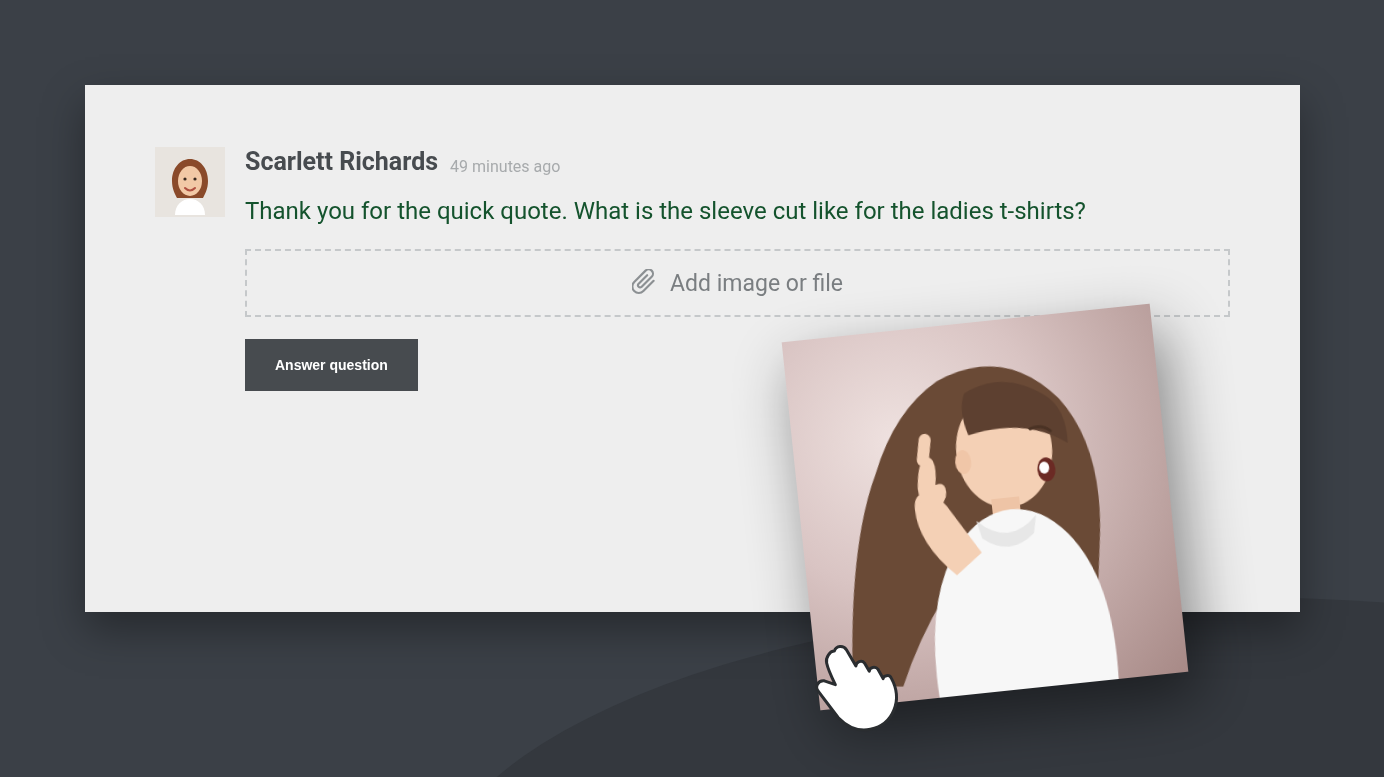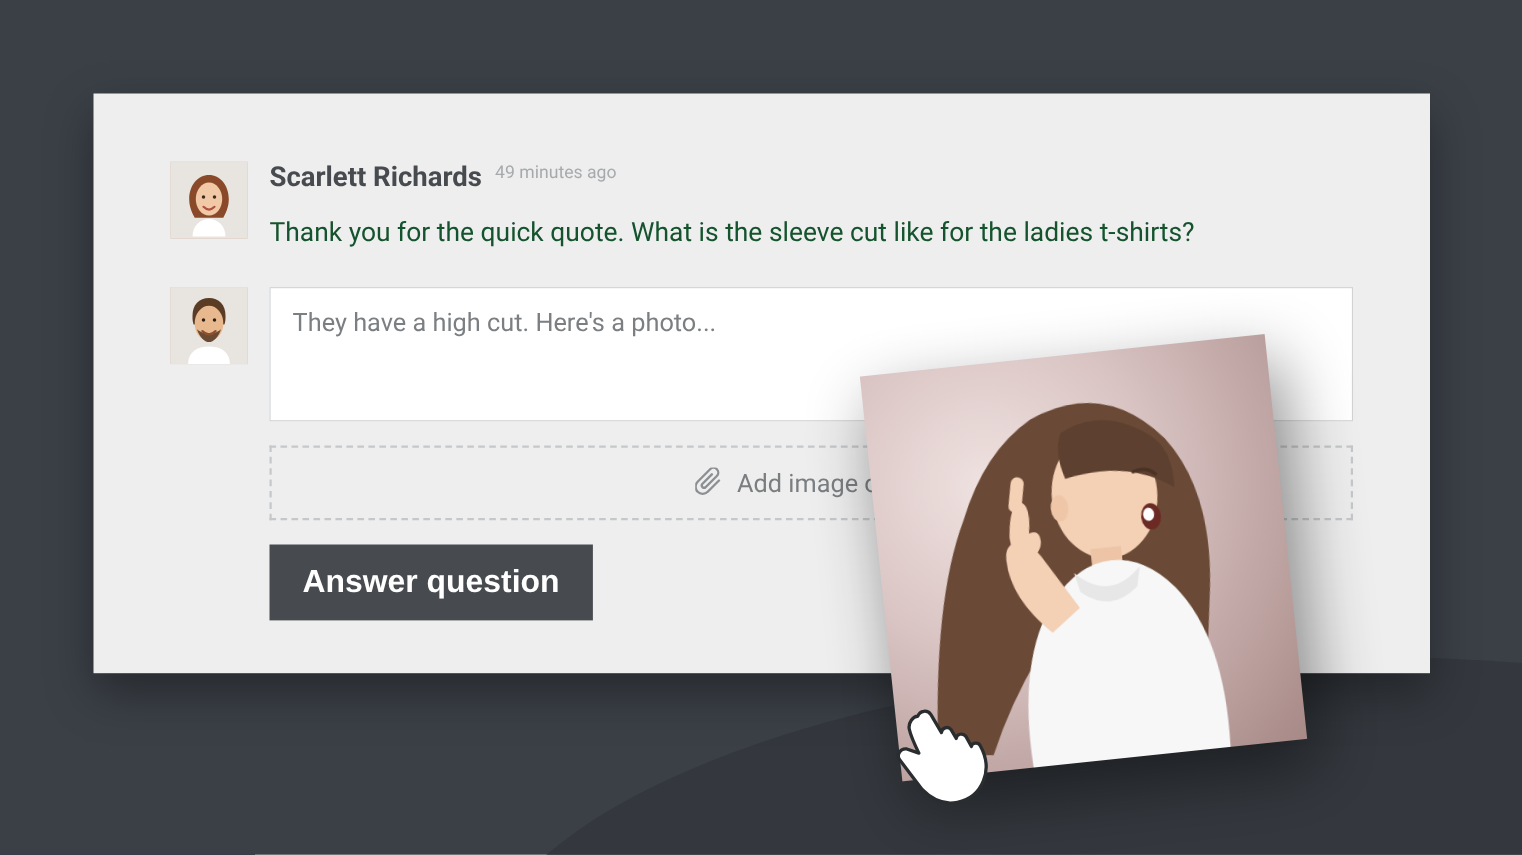--- a/index.html
+++ b/index.html
@@ -30,21 +30,21 @@
     flex: 0 0 70px;
     margin-right: 20px;
     background: #d8c6b8;
     position: relative;
     overflow: hidden;
   }
   .avatar svg { display:block; }
   .msg-body { flex: 1; }
   .msg-head {
     display: flex;
-    align-items: flex-start;
+    align-items: flex-end;
     gap: 12px;
   }
   .author {
     font-size: 25px;
     font-weight: 700;
     color: #474b4f;
   }
   .time {
     font-size: 16px;
     color: #a7aaac;
@@ -88,21 +88,21 @@
     color: #7a7e81;
     font-size: 23px;
   }
   .dropzone svg { display:block; }
 
   .submit-row { margin-left: 90px; margin-top: 22px; }
   .answer-btn {
     background: #474b4f;
     color: #fff;
     border: none;
-    font-size: 29px;
+    font-size: 14px;
     font-weight: 600;
     padding: 18px 30px;
     cursor: pointer;
   }
 
   
   .photo-wrap {
     position: absolute;
     left: 800px;
     top: 322px;
@@ -161,38 +161,20 @@
       </div>
       <div class="msg-body">
         <div class="msg-head">
           <span class="author">Scarlett Richards</span>
           <span class="time">49 minutes ago</span>
         </div>
         <div class="msg-text">Thank you for the quick quote. What is the sleeve cut like for the ladies t-shirts?</div>
       </div>
     </div>
 
-    <div class="reply-row">
-      <div class="avatar">
-
-        <svg viewBox="0 0 70 70" width="70" height="70">
-          <rect width="70" height="70" fill="#e8e4df"></rect>
-          <path d="M35 10c9 0 15 6 15 16 0 3 0 5-1 8h-28c-1-3-1-5-1-8 0-10 6-16 15-16z" fill="#5a3b24"></path>
-          <ellipse cx="35" cy="33" rx="13" ry="16" fill="#e8b98f"></ellipse>
-          <path d="M24 38c2 7 7 12 11 12s9-5 11-12c-3 3-6 4-11 4s-8-1-11-4z" fill="#6a4a32"></path>
-          <circle cx="30" cy="30" r="1.6" fill="#2a2218"></circle>
-          <circle cx="40" cy="30" r="1.6" fill="#2a2218"></circle>
-          <path d="M29 40q6 6 12 0" stroke="#8a5030" stroke-width="2" fill="none" stroke-linecap="round"></path>
-          <path d="M16 70c0-11 8-16 19-16s19 5 19 16z" fill="#ffffff"></path>
-        </svg>
-      </div>
-      <div class="reply-box">
-        <textarea style="">They have a high cut. Here's a photo...</textarea>
-      </div>
-    </div>
 
     <div class="dropzone">
       <span>
         <svg width="26" height="28" viewBox="0 0 24 26">
           <path d="M20 11l-9.5 9.5a6 6 0 0 1-8.5-8.5L12.5 1.5a4 4 0 0 1 5.7 5.7L8.7 16.7a2 2 0 0 1-2.8-2.8L14 5.8" fill="none" stroke="#8c9093" stroke-width="2" stroke-linecap="round" stroke-linejoin="round"></path>
         </svg>
       </span>
       <span>Add image or file</span>
     </div>
 

